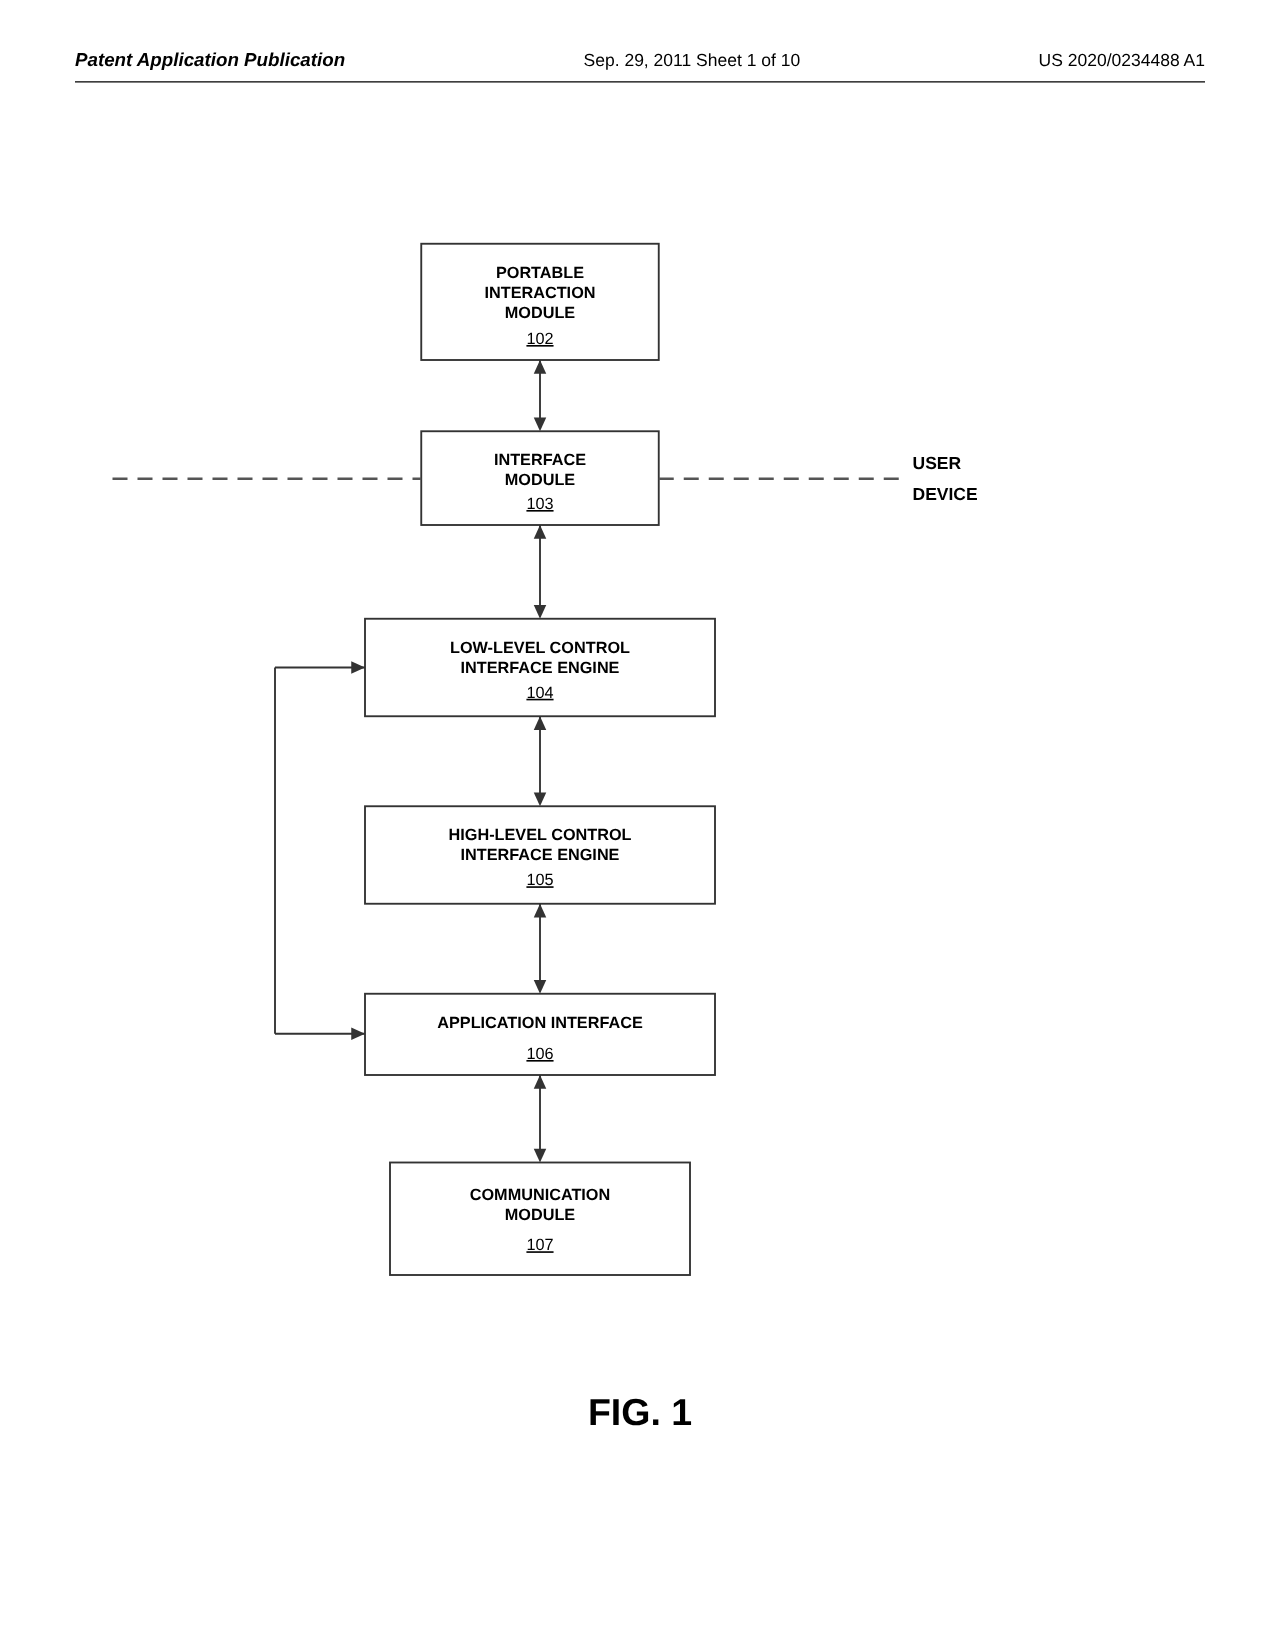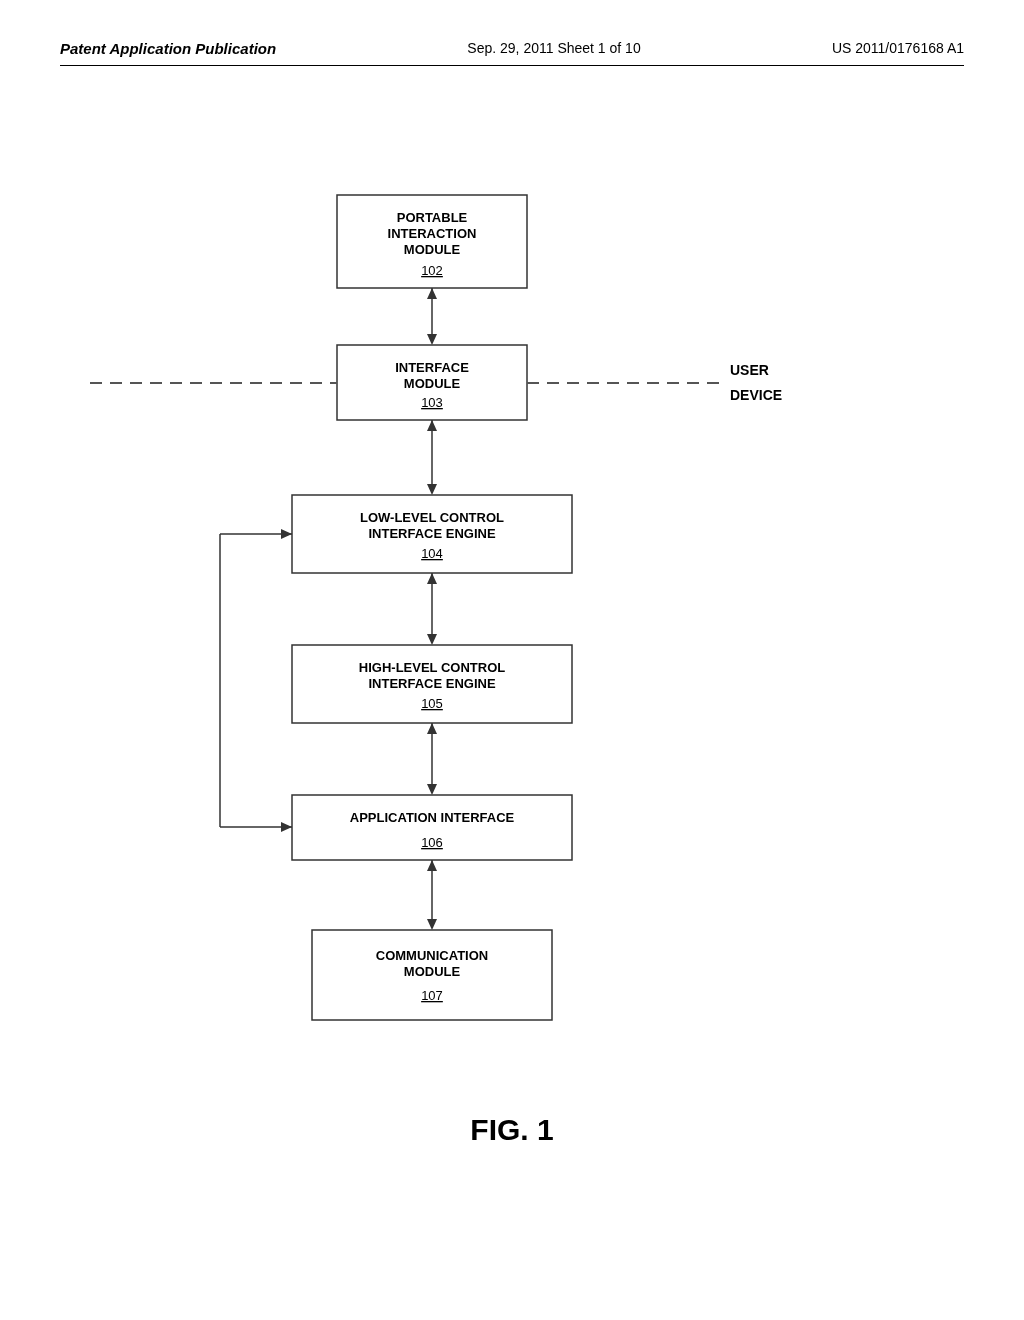--- a/index.html
+++ b/index.html
@@ -44,21 +44,21 @@
     }
   </style>
 </head>
 <body>
 
 <div class="page">
 
   <div class="header">
     <div class="header-left">Patent Application Publication</div>
     <div class="header-center">Sep. 29, 2011  Sheet 1 of 10</div>
-    <div class="header-right">US 2011/0176168 A1</div>
+    <div class="header-right">US 2020/0234488 A1</div>
   </div>
 
   <svg style="position:absolute; top:0; left:0; width:1024px; height:1320px; overflow:visible;">
 
     <g>
       <rect x="337" y="195" width="190" height="93" fill="white" stroke="#333" stroke-width="1.5"></rect>
       <text x="432" y="222" text-anchor="middle" font-family="Arial" font-size="13" font-weight="bold">PORTABLE</text>
       <text x="432" y="238" text-anchor="middle" font-family="Arial" font-size="13" font-weight="bold">INTERACTION</text>
       <text x="432" y="254" text-anchor="middle" font-family="Arial" font-size="13" font-weight="bold">MODULE</text>
       <text x="432" y="275" text-anchor="middle" font-family="Arial" font-size="13" text-decoration="underline">102</text>

